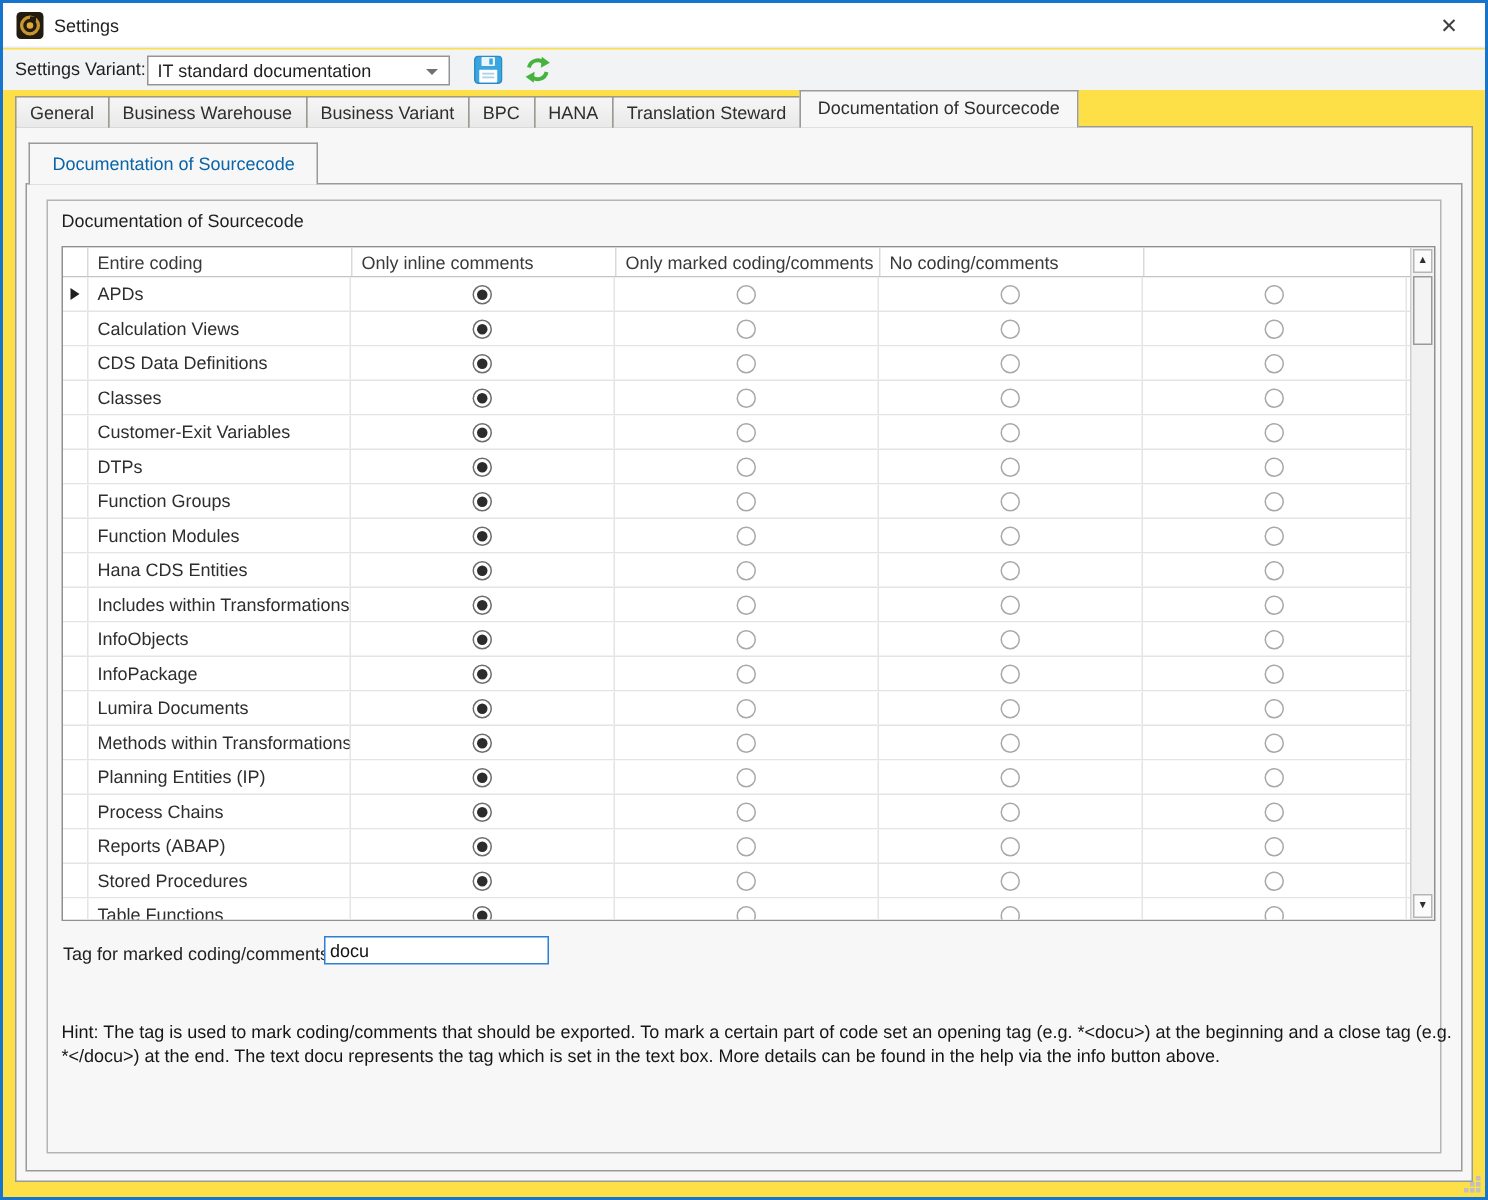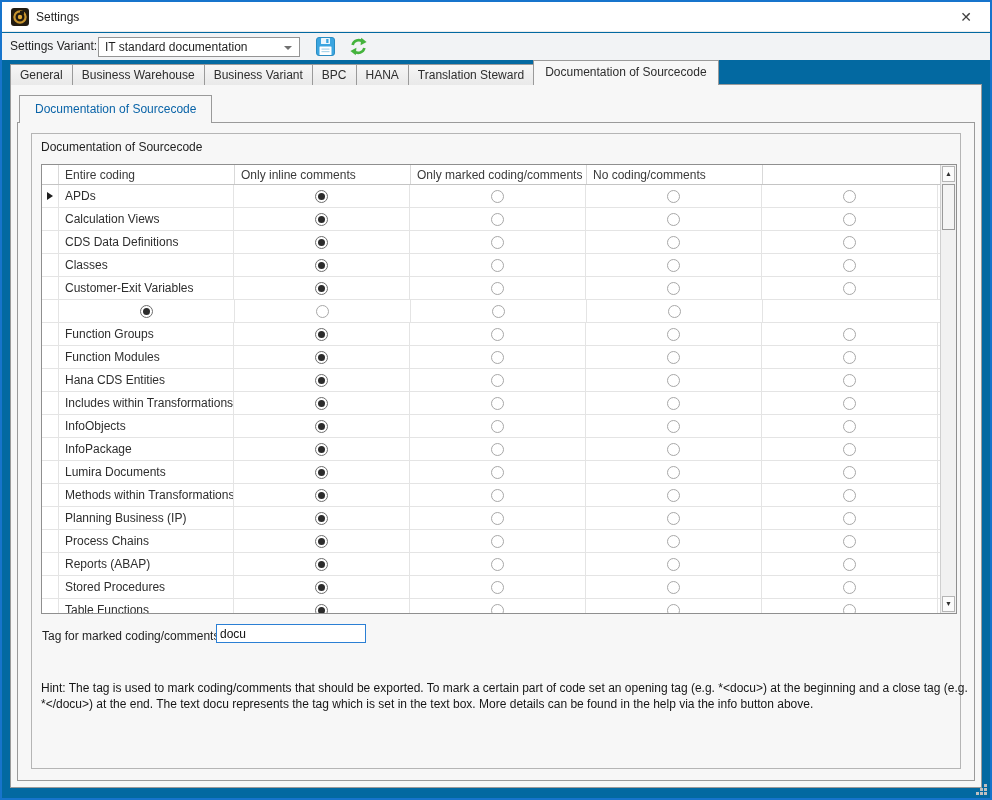--- a/index.html
+++ b/index.html
@@ -1,19 +1,19 @@
 <!DOCTYPE html>
 <html><head>
 <meta charset="utf-8">
 <style>
   * { margin:0; padding:0; box-sizing:border-box; }
   html,body { width:992px; height:800px; font-family:"Liberation Sans", sans-serif; }
   body { background:#d7d7d7; }
 
-  .window { position:relative; width:992px; height:800px; background:#0369a1;
+  .window { position:relative; width:992px; height:800px; background:#fde047;
             border:2px solid #1774cc; overflow:hidden; }
 
   
   .titlebar { position:absolute; left:0; top:0; right:0; height:30px; background:#fff;
               border-bottom:1px solid #ebebeb; }
   .app-icon { position:absolute; left:9px; top:6px; width:18px; height:18px;
               background:#221b10; border-radius:3px; }
   .app-icon svg { position:absolute; inset:0; }
   .title-text { position:absolute; left:34px; top:0; line-height:30px; font-size:12px; color:#1f1f1f; }
   .close-btn { position:absolute; right:8px; top:0; width:32px; height:30px; text-align:center;
@@ -248,20 +248,21 @@
                   <div class="cell c-opt">
                     <span class="radio"></span>
                   </div>
                   <div class="cell c-opt">
                     <span class="radio"></span>
                   </div>
                   <div class="cell c-fill"></div>
                 </div>
                 <div class="t-row">
                   <div class="cell c-ind"></div>
+                  <div class="cell c-name">DTPs</div>
                   <div class="cell c-opt">
                     <span class="radio checked"></span>
                   </div>
                   <div class="cell c-opt">
                     <span class="radio"></span>
                   </div>
                   <div class="cell c-opt">
                     <span class="radio"></span>
                   </div>
                   <div class="cell c-opt">
@@ -400,21 +401,21 @@
                   <div class="cell c-opt">
                     <span class="radio"></span>
                   </div>
                   <div class="cell c-opt">
                     <span class="radio"></span>
                   </div>
                   <div class="cell c-fill"></div>
                 </div>
                 <div class="t-row">
                   <div class="cell c-ind"></div>
-                  <div class="cell c-name">Planning Business (IP)</div>
+                  <div class="cell c-name">Planning Entities (IP)</div>
                   <div class="cell c-opt">
                     <span class="radio checked"></span>
                   </div>
                   <div class="cell c-opt">
                     <span class="radio"></span>
                   </div>
                   <div class="cell c-opt">
                     <span class="radio"></span>
                   </div>
                   <div class="cell c-opt">

